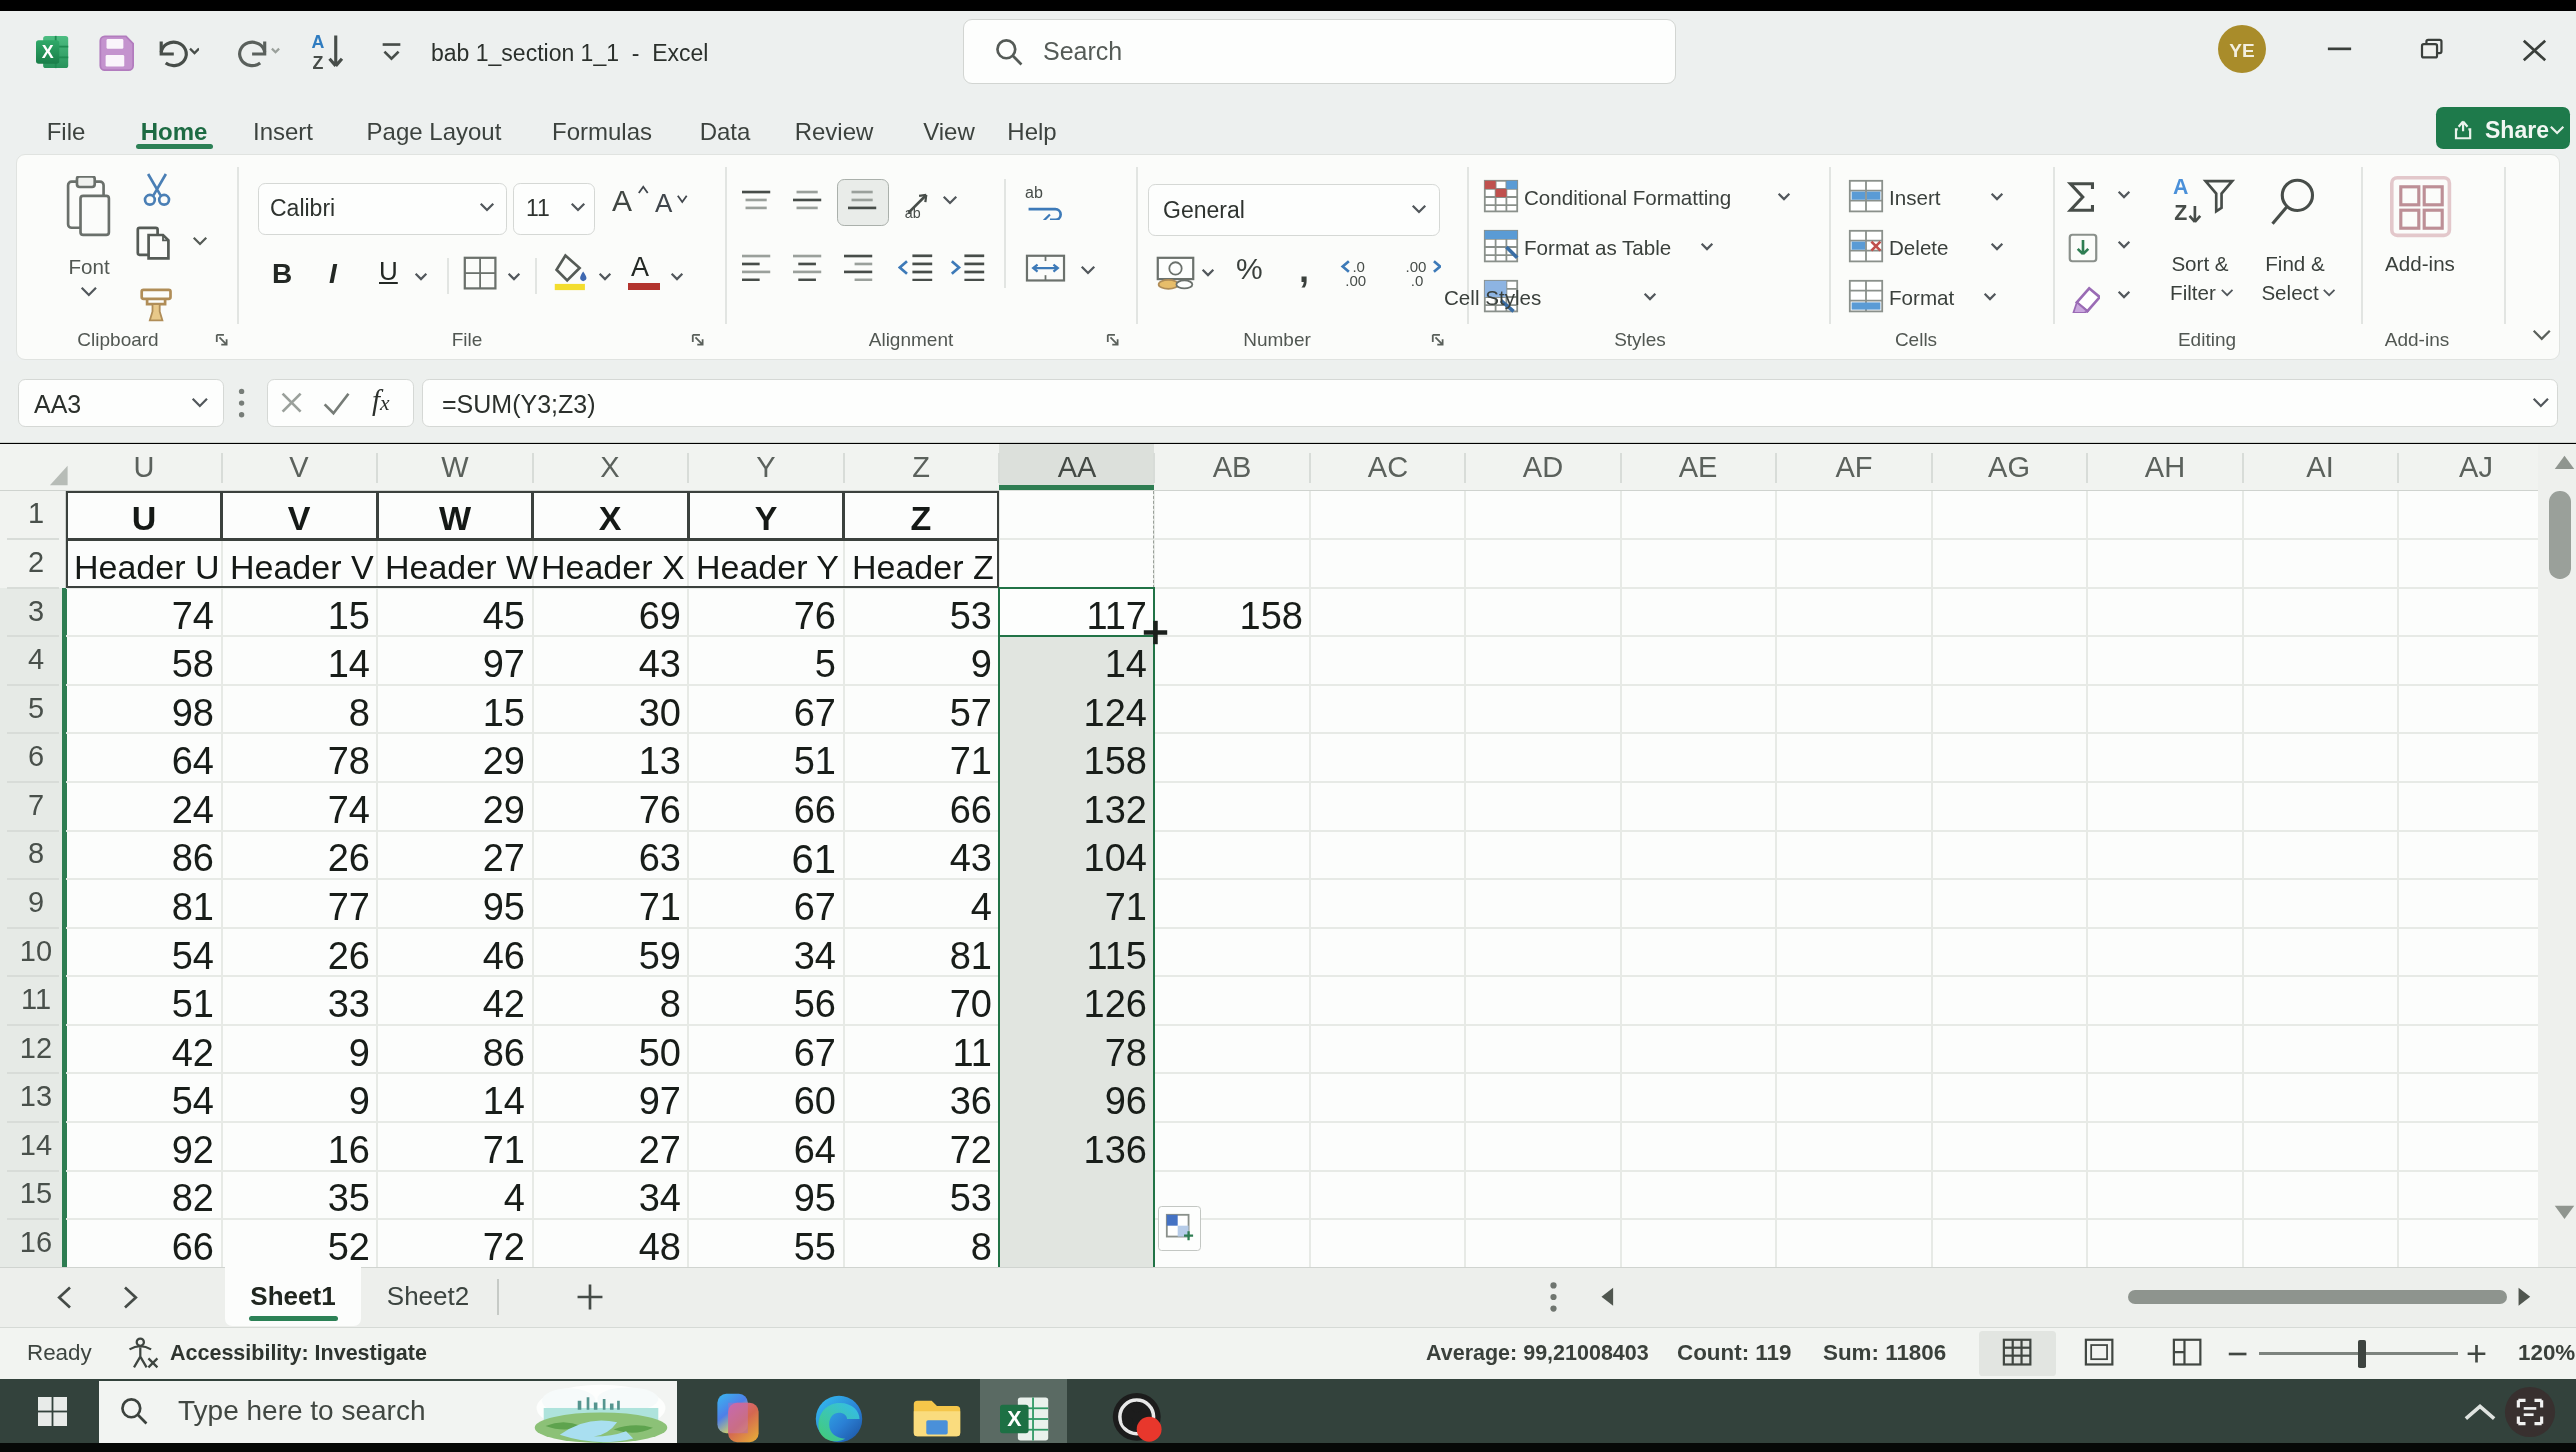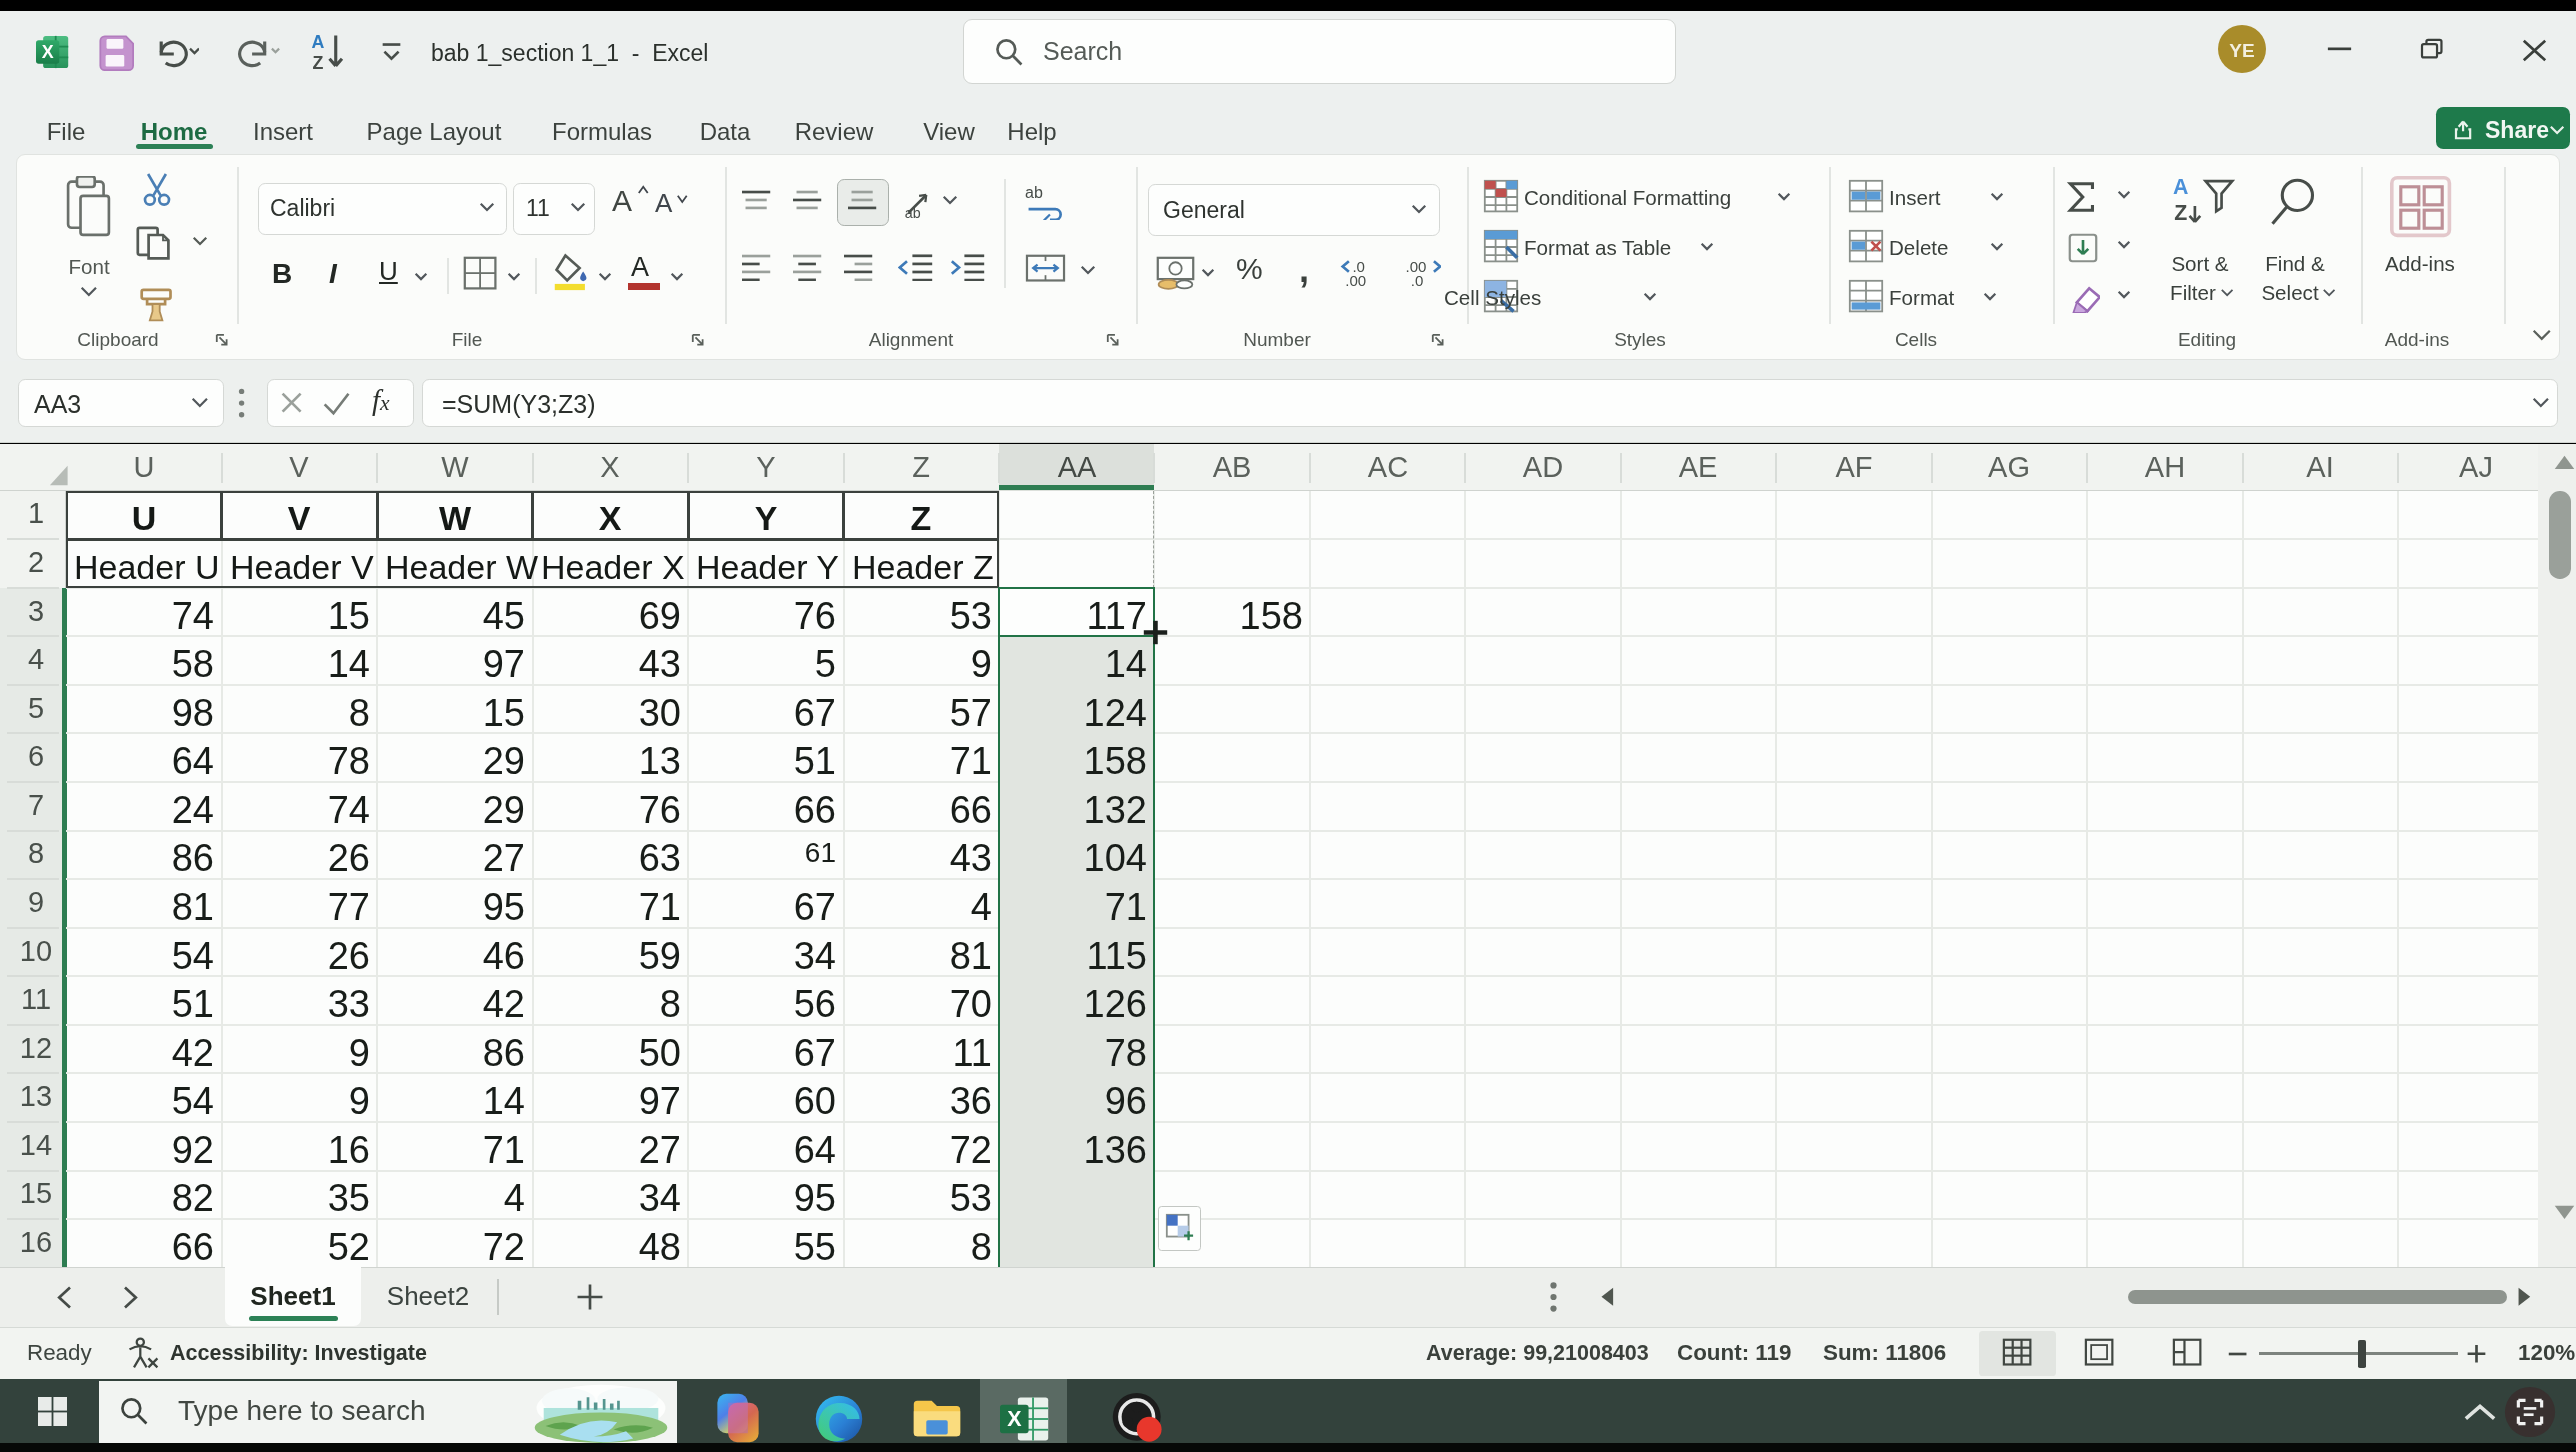--- a/index.html
+++ b/index.html
@@ -634,21 +634,21 @@
     <div class="abs" style="left:681px;top:590px;font-size:38px;color:#181d19;font-weight:400;white-space:nowrap;line-height:1;transform:translateX(-100%);text-align:right;">50</div>
     <div class="abs" style="left:681px;top:638px;font-size:38px;color:#181d19;font-weight:400;white-space:nowrap;line-height:1;transform:translateX(-100%);text-align:right;">97</div>
     <div class="abs" style="left:681px;top:687px;font-size:38px;color:#181d19;font-weight:400;white-space:nowrap;line-height:1;transform:translateX(-100%);text-align:right;">27</div>
     <div class="abs" style="left:681px;top:735px;font-size:38px;color:#181d19;font-weight:400;white-space:nowrap;line-height:1;transform:translateX(-100%);text-align:right;">34</div>
     <div class="abs" style="left:681px;top:784px;font-size:38px;color:#181d19;font-weight:400;white-space:nowrap;line-height:1;transform:translateX(-100%);text-align:right;">48</div>
     <div class="abs" style="left:836px;top:153px;font-size:38px;color:#181d19;font-weight:400;white-space:nowrap;line-height:1;transform:translateX(-100%);text-align:right;">76</div>
     <div class="abs" style="left:836px;top:201px;font-size:38px;color:#181d19;font-weight:400;white-space:nowrap;line-height:1;transform:translateX(-100%);text-align:right;">5</div>
     <div class="abs" style="left:836px;top:250px;font-size:38px;color:#181d19;font-weight:400;white-space:nowrap;line-height:1;transform:translateX(-100%);text-align:right;">67</div>
     <div class="abs" style="left:836px;top:298px;font-size:38px;color:#181d19;font-weight:400;white-space:nowrap;line-height:1;transform:translateX(-100%);text-align:right;">51</div>
     <div class="abs" style="left:836px;top:347px;font-size:38px;color:#181d19;font-weight:400;white-space:nowrap;line-height:1;transform:translateX(-100%);text-align:right;">66</div>
-    <div class="abs" style="left:836px;top:395px;font-size:28px;color:#181d19;font-weight:400;white-space:nowrap;line-height:1;transform:translateX(-100%);text-align:right;">61</div>
+    <div class="abs" style="left:836px;top:395px;font-size:40px;color:#181d19;font-weight:400;white-space:nowrap;line-height:1;transform:translateX(-100%);text-align:right;">61</div>
     <div class="abs" style="left:836px;top:444px;font-size:38px;color:#181d19;font-weight:400;white-space:nowrap;line-height:1;transform:translateX(-100%);text-align:right;">67</div>
     <div class="abs" style="left:836px;top:493px;font-size:38px;color:#181d19;font-weight:400;white-space:nowrap;line-height:1;transform:translateX(-100%);text-align:right;">34</div>
     <div class="abs" style="left:836px;top:541px;font-size:38px;color:#181d19;font-weight:400;white-space:nowrap;line-height:1;transform:translateX(-100%);text-align:right;">56</div>
     <div class="abs" style="left:836px;top:590px;font-size:38px;color:#181d19;font-weight:400;white-space:nowrap;line-height:1;transform:translateX(-100%);text-align:right;">67</div>
     <div class="abs" style="left:836px;top:638px;font-size:38px;color:#181d19;font-weight:400;white-space:nowrap;line-height:1;transform:translateX(-100%);text-align:right;">60</div>
     <div class="abs" style="left:836px;top:687px;font-size:38px;color:#181d19;font-weight:400;white-space:nowrap;line-height:1;transform:translateX(-100%);text-align:right;">64</div>
     <div class="abs" style="left:836px;top:735px;font-size:38px;color:#181d19;font-weight:400;white-space:nowrap;line-height:1;transform:translateX(-100%);text-align:right;">95</div>
     <div class="abs" style="left:836px;top:784px;font-size:38px;color:#181d19;font-weight:400;white-space:nowrap;line-height:1;transform:translateX(-100%);text-align:left;">55</div>
     <div class="abs" style="left:992px;top:153px;font-size:38px;color:#181d19;font-weight:400;white-space:nowrap;line-height:1;transform:translateX(-100%);text-align:right;">53</div>
     <div class="abs" style="left:992px;top:201px;font-size:38px;color:#181d19;font-weight:400;white-space:nowrap;line-height:1;transform:translateX(-100%);text-align:right;">9</div>

